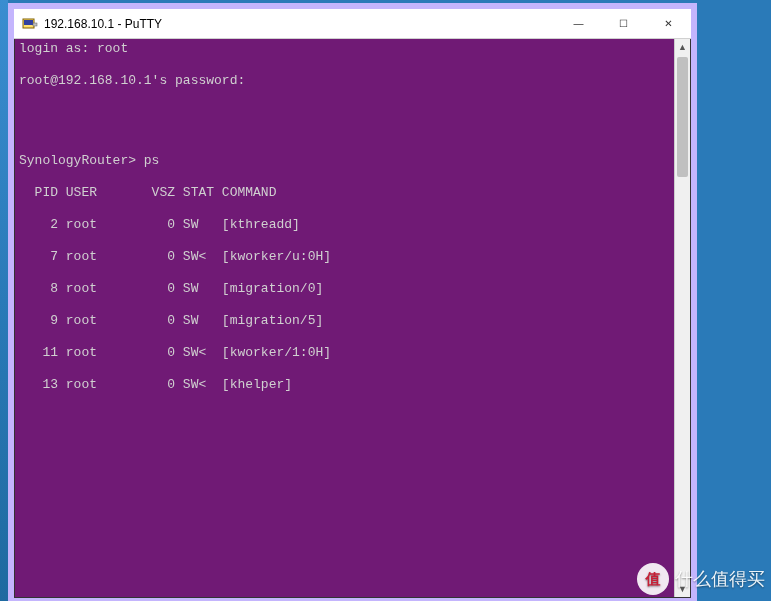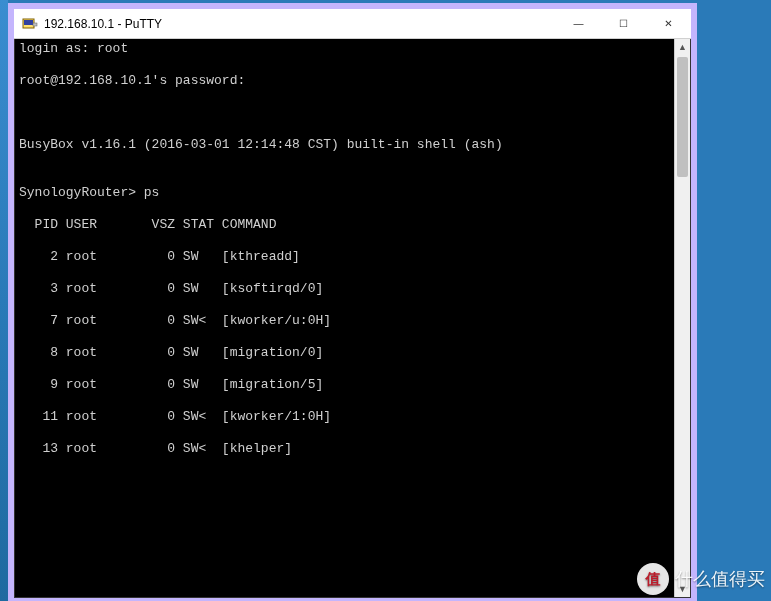--- a/index.html
+++ b/index.html
@@ -57,21 +57,21 @@
     height: 29px;
     display: flex;
     align-items: center;
     justify-content: center;
     font-size: 10px;
     color: #333;
     cursor: pointer;
   }
   .terminal {
     flex: 1;
-    background: #000000;
+    background: #701a75;
     color: #d0d0d0;
     font-family: "Courier New", monospace;
     font-size: 13px;
     line-height: 16px;
     padding: 2px 4px;
     overflow: hidden;
     white-space: pre;
     border: 1px solid #333;
     border-top: none;
   }
@@ -149,26 +149,24 @@
       <div class="win-btn">—</div>
       <div class="win-btn">☐</div>
       <div class="win-btn close">✕</div>
     </div>
   </div>
 
   <div class="terminal" id="terminal"><span class="ps-header">login as: root</span>
 <span class="ps-header">root@192.168.10.1's password:</span>
 <span class="ps-header"></span>
 <span class="ps-header"></span>
-<span class="ps-header">BusyBox v1.16.1 (2016-03-01 12:14:48 CST) built-in shell (ash)</span>
 <span class="ps-header"></span>
 <span class="ps-header">SynologyRouter&gt; ps</span>
 <span class="ps-row">  PID USER       VSZ STAT COMMAND</span>
 <span class="ps-row">    2 root         0 SW   [kthreadd]</span>
-<span class="ps-row">    3 root         0 SW   [ksoftirqd/0]</span>
 <span class="ps-row">    7 root         0 SW&lt;  [kworker/u:0H]</span>
 <span class="ps-row">    8 root         0 SW   [migration/0]</span>
 <span class="ps-row">    9 root         0 SW   [migration/5]</span>
 <span class="ps-row">   11 root         0 SW&lt;  [kworker/1:0H]</span>
 <span class="ps-row">   13 root         0 SW&lt;  [khelper]</span>
 
 
 
 
 

